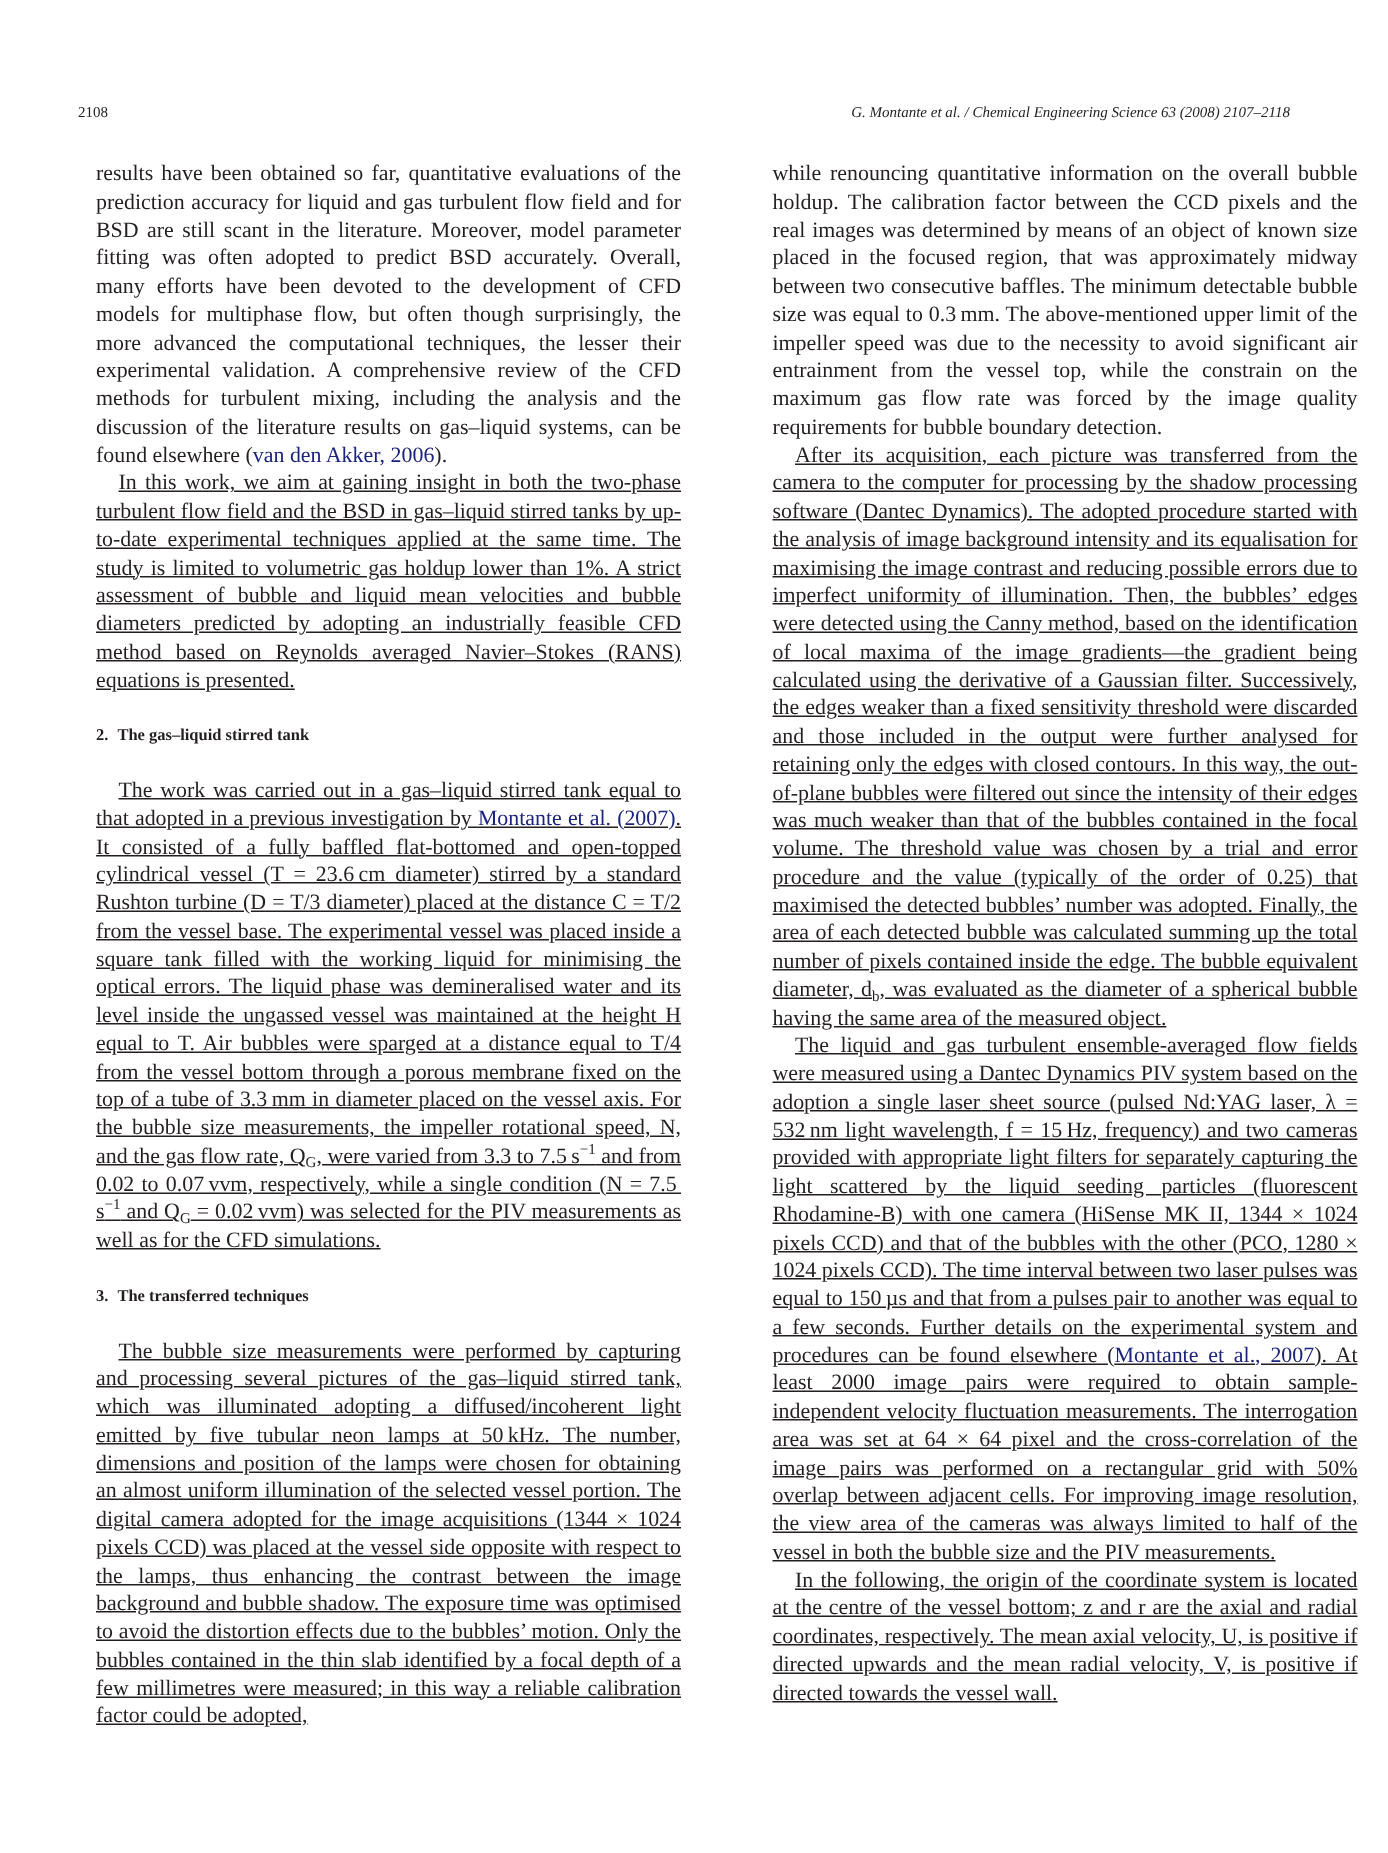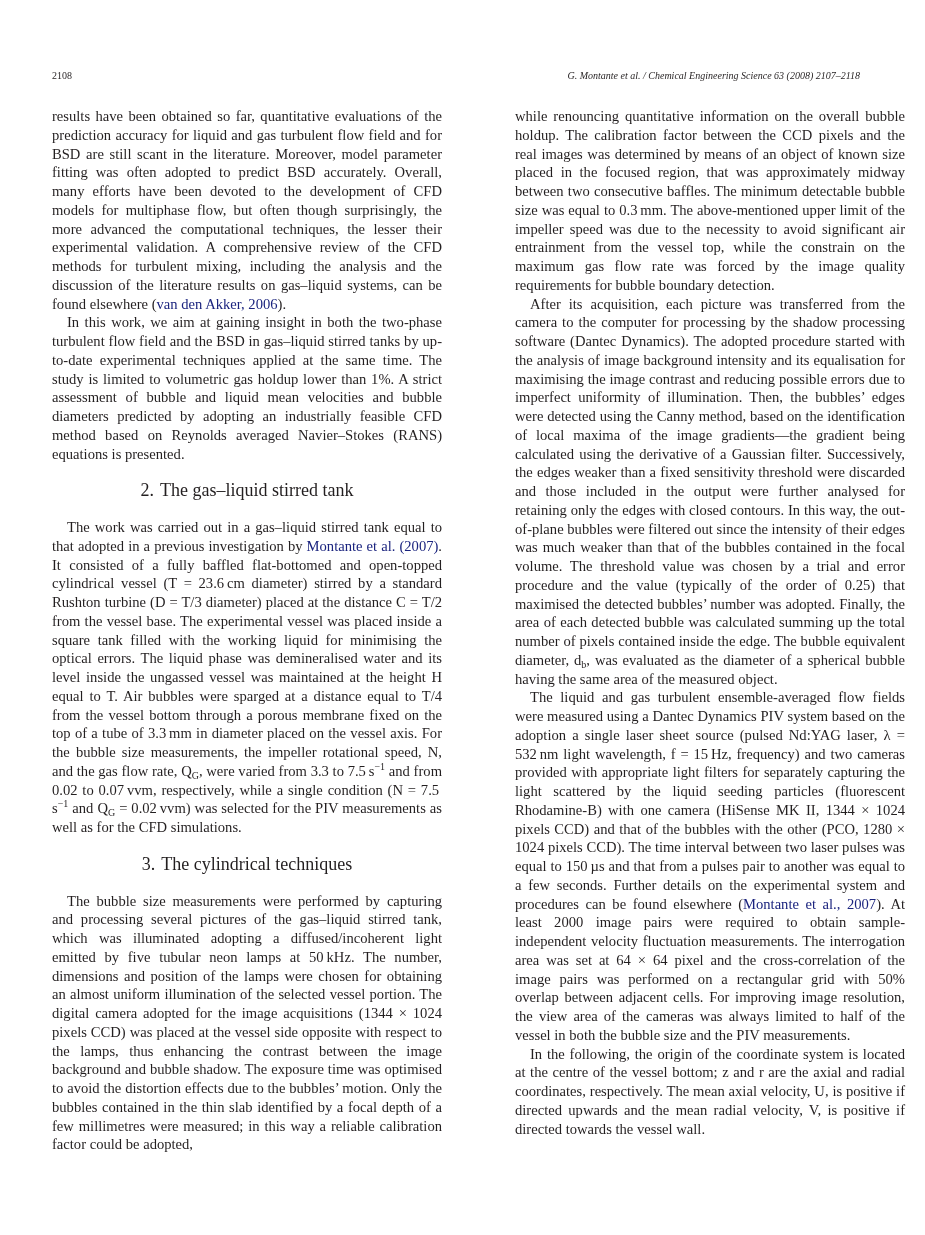--- a/index.html
+++ b/index.html
@@ -2,47 +2,47 @@
 <html><head>
 <meta charset="utf-8">
 <style>
   html, body { margin: 0; padding: 0; background: #ffffff; }
   body { width: 925px; height: 1235px; position: relative; overflow: hidden;
          font-family: "Liberation Serif", serif; color: #231f20; }
   .header { position: absolute; top: 70px; left: 52px; width: 808px; height: 20px; font-size: 10px; }
   .page-num { position: absolute; left: 0; top: 0; }
   .running-head { position: absolute; left: 0; width: 808px; text-align: right; top: 0; font-style: italic; }
   .col { position: absolute; top: 107px; width: 390px; font-size: 14.6px; line-height: 18.75px; text-align: justify; }
-  .col.left { left: 52px; }
+  .col.left { left: 64px; }
   .col.right { left: 470px; margin-left: 45px; }
   p { margin: 0; }
-  p.indent { text-indent: 15px; }
+  p.indent { text-indent: 15px; text-decoration: underline; }
   .link { color: #1a237e; }
-  h2 { font-size: 18px; font-weight: normal; margin: 18px 0 18px 0; line-height: 18.75px; text-align: center; }
+  h2 { font-size: 11px; font-weight: bold; margin: 18px 0 18px 0; line-height: 18.75px; text-align: left; }
   h2 .num { margin-right: 6px; }
   sup { font-size: 10px; line-height: 0; vertical-align: 6px; }
   sub { font-size: 10px; line-height: 0; vertical-align: -3px; }
 </style>
 </head>
 <body>
 
 <div class="header">
   <span class="page-num">2108</span>
   <span class="running-head">G. Montante et al. / Chemical Engineering Science 63 (2008) 2107–2118</span>
 </div>
 
 <div class="col left">
   <p><span>results have been obtained so far, quantitative evaluations of the prediction accuracy for liquid and gas turbulent flow field and for BSD are still scant in the literature. Moreover, model parameter fitting was often adopted to predict BSD accurately. Overall, many efforts have been devoted to the development of CFD models for multiphase flow, but often though surprisingly, the more advanced the computational techniques, the lesser their experimental validation. A comprehensive review of the CFD methods for turbulent mixing, including the analysis and the discussion of the literature results on gas–liquid systems, can be found elsewhere (</span><a class="link">van den Akker, 2006</a><span>).</span></p>
   <p class="indent">In this work, we aim at gaining insight in both the two-phase turbulent flow field and the BSD in gas–liquid stirred tanks by up-to-date experimental techniques applied at the same time. The study is limited to volumetric gas holdup lower than 1%. A strict assessment of bubble and liquid mean velocities and bubble diameters predicted by adopting an industrially feasible CFD method based on Reynolds averaged Navier–Stokes (RANS) equations is presented.</p>
 
   <h2><span class="num">2.</span><span>The gas–liquid stirred tank</span></h2>
 
   <p class="indent"><span>The work was carried out in a gas–liquid stirred tank equal to that adopted in a previous investigation by </span><a class="link">Montante et al. (2007)</a><span>. It consisted of a fully baffled flat-bottomed and open-topped cylindrical vessel (T = 23.6 cm diameter) stirred by a standard Rushton turbine (D = T/3 diameter) placed at the distance C = T/2 from the vessel base. The experimental vessel was placed inside a square tank filled with the working liquid for minimising the optical errors. The liquid phase was demineralised water and its level inside the ungassed vessel was maintained at the height H equal to T. Air bubbles were sparged at a distance equal to T/4 from the vessel bottom through a porous membrane fixed on the top of a tube of 3.3 mm in diameter placed on the vessel axis. For the bubble size measurements, the impeller rotational speed, N, and the gas flow rate, Q</span><sub>G</sub><span>, were varied from 3.3 to 7.5 s</span><sup>−1</sup><span> and from 0.02 to 0.07 vvm, respectively, while a single condition (N = 7.5 s</span><sup>−1</sup><span> and Q</span><sub>G</sub><span> = 0.02 vvm) was selected for the PIV measurements as well as for the CFD simulations.</span></p>
 
-  <h2><span class="num">3.</span><span>The cylindrical techniques</span></h2>
+  <h2><span class="num">3.</span><span>The transferred techniques</span></h2>
 
   <p class="indent">The bubble size measurements were performed by capturing and processing several pictures of the gas–liquid stirred tank, which was illuminated adopting a diffused/incoherent light emitted by five tubular neon lamps at 50 kHz. The number, dimensions and position of the lamps were chosen for obtaining an almost uniform illumination of the selected vessel portion. The digital camera adopted for the image acquisitions (1344 × 1024 pixels CCD) was placed at the vessel side opposite with respect to the lamps, thus enhancing the contrast between the image background and bubble shadow. The exposure time was optimised to avoid the distortion effects due to the bubbles’ motion. Only the bubbles contained in the thin slab identified by a focal depth of a few millimetres were measured; in this way a reliable calibration factor could be adopted,</p>
 </div>
 
 <div class="col right">
   <p>while renouncing quantitative information on the overall bubble holdup. The calibration factor between the CCD pixels and the real images was determined by means of an object of known size placed in the focused region, that was approximately midway between two consecutive baffles. The minimum detectable bubble size was equal to 0.3 mm. The above-mentioned upper limit of the impeller speed was due to the necessity to avoid significant air entrainment from the vessel top, while the constrain on the maximum gas flow rate was forced by the image quality requirements for bubble boundary detection.</p>
   <p class="indent"><span>After its acquisition, each picture was transferred from the camera to the computer for processing by the shadow processing software (Dantec Dynamics). The adopted procedure started with the analysis of image background intensity and its equalisation for maximising the image contrast and reducing possible errors due to imperfect uniformity of illumination. Then, the bubbles’ edges were detected using the Canny method, based on the identification of local maxima of the image gradients—the gradient being calculated using the derivative of a Gaussian filter. Successively, the edges weaker than a fixed sensitivity threshold were discarded and those included in the output were further analysed for retaining only the edges with closed contours. In this way, the out-of-plane bubbles were filtered out since the intensity of their edges was much weaker than that of the bubbles contained in the focal volume. The threshold value was chosen by a trial and error procedure and the value (typically of the order of 0.25) that maximised the detected bubbles’ number was adopted. Finally, the area of each detected bubble was calculated summing up the total number of pixels contained inside the edge. The bubble equivalent diameter, d</span><sub>b</sub><span>, was evaluated as the diameter of a spherical bubble having the same area of the measured object.</span></p>
   <p class="indent"><span>The liquid and gas turbulent ensemble-averaged flow fields were measured using a Dantec Dynamics PIV system based on the adoption a single laser sheet source (pulsed Nd:YAG laser, λ = 532 nm light wavelength, f = 15 Hz, frequency) and two cameras provided with appropriate light filters for separately capturing the light scattered by the liquid seeding particles (fluorescent Rhodamine-B) with one camera (HiSense MK II, 1344 × 1024 pixels CCD) and that of the bubbles with the other (PCO, 1280 × 1024 pixels CCD). The time interval between two laser pulses was equal to 150 µs and that from a pulses pair to another was equal to a few seconds. Further details on the experimental system and procedures can be found elsewhere (</span><a class="link">Montante et al., 2007</a><span>). At least 2000 image pairs were required to obtain sample-independent velocity fluctuation measurements. The interrogation area was set at 64 × 64 pixel and the cross-correlation of the image pairs was performed on a rectangular grid with 50% overlap between adjacent cells. For improving image resolution, the view area of the cameras was always limited to half of the vessel in both the bubble size and the PIV measurements.</span></p>
   <p class="indent">In the following, the origin of the coordinate system is located at the centre of the vessel bottom; z and r are the axial and radial coordinates, respectively. The mean axial velocity, U, is positive if directed upwards and the mean radial velocity, V, is positive if directed towards the vessel wall.</p>
 </div>

